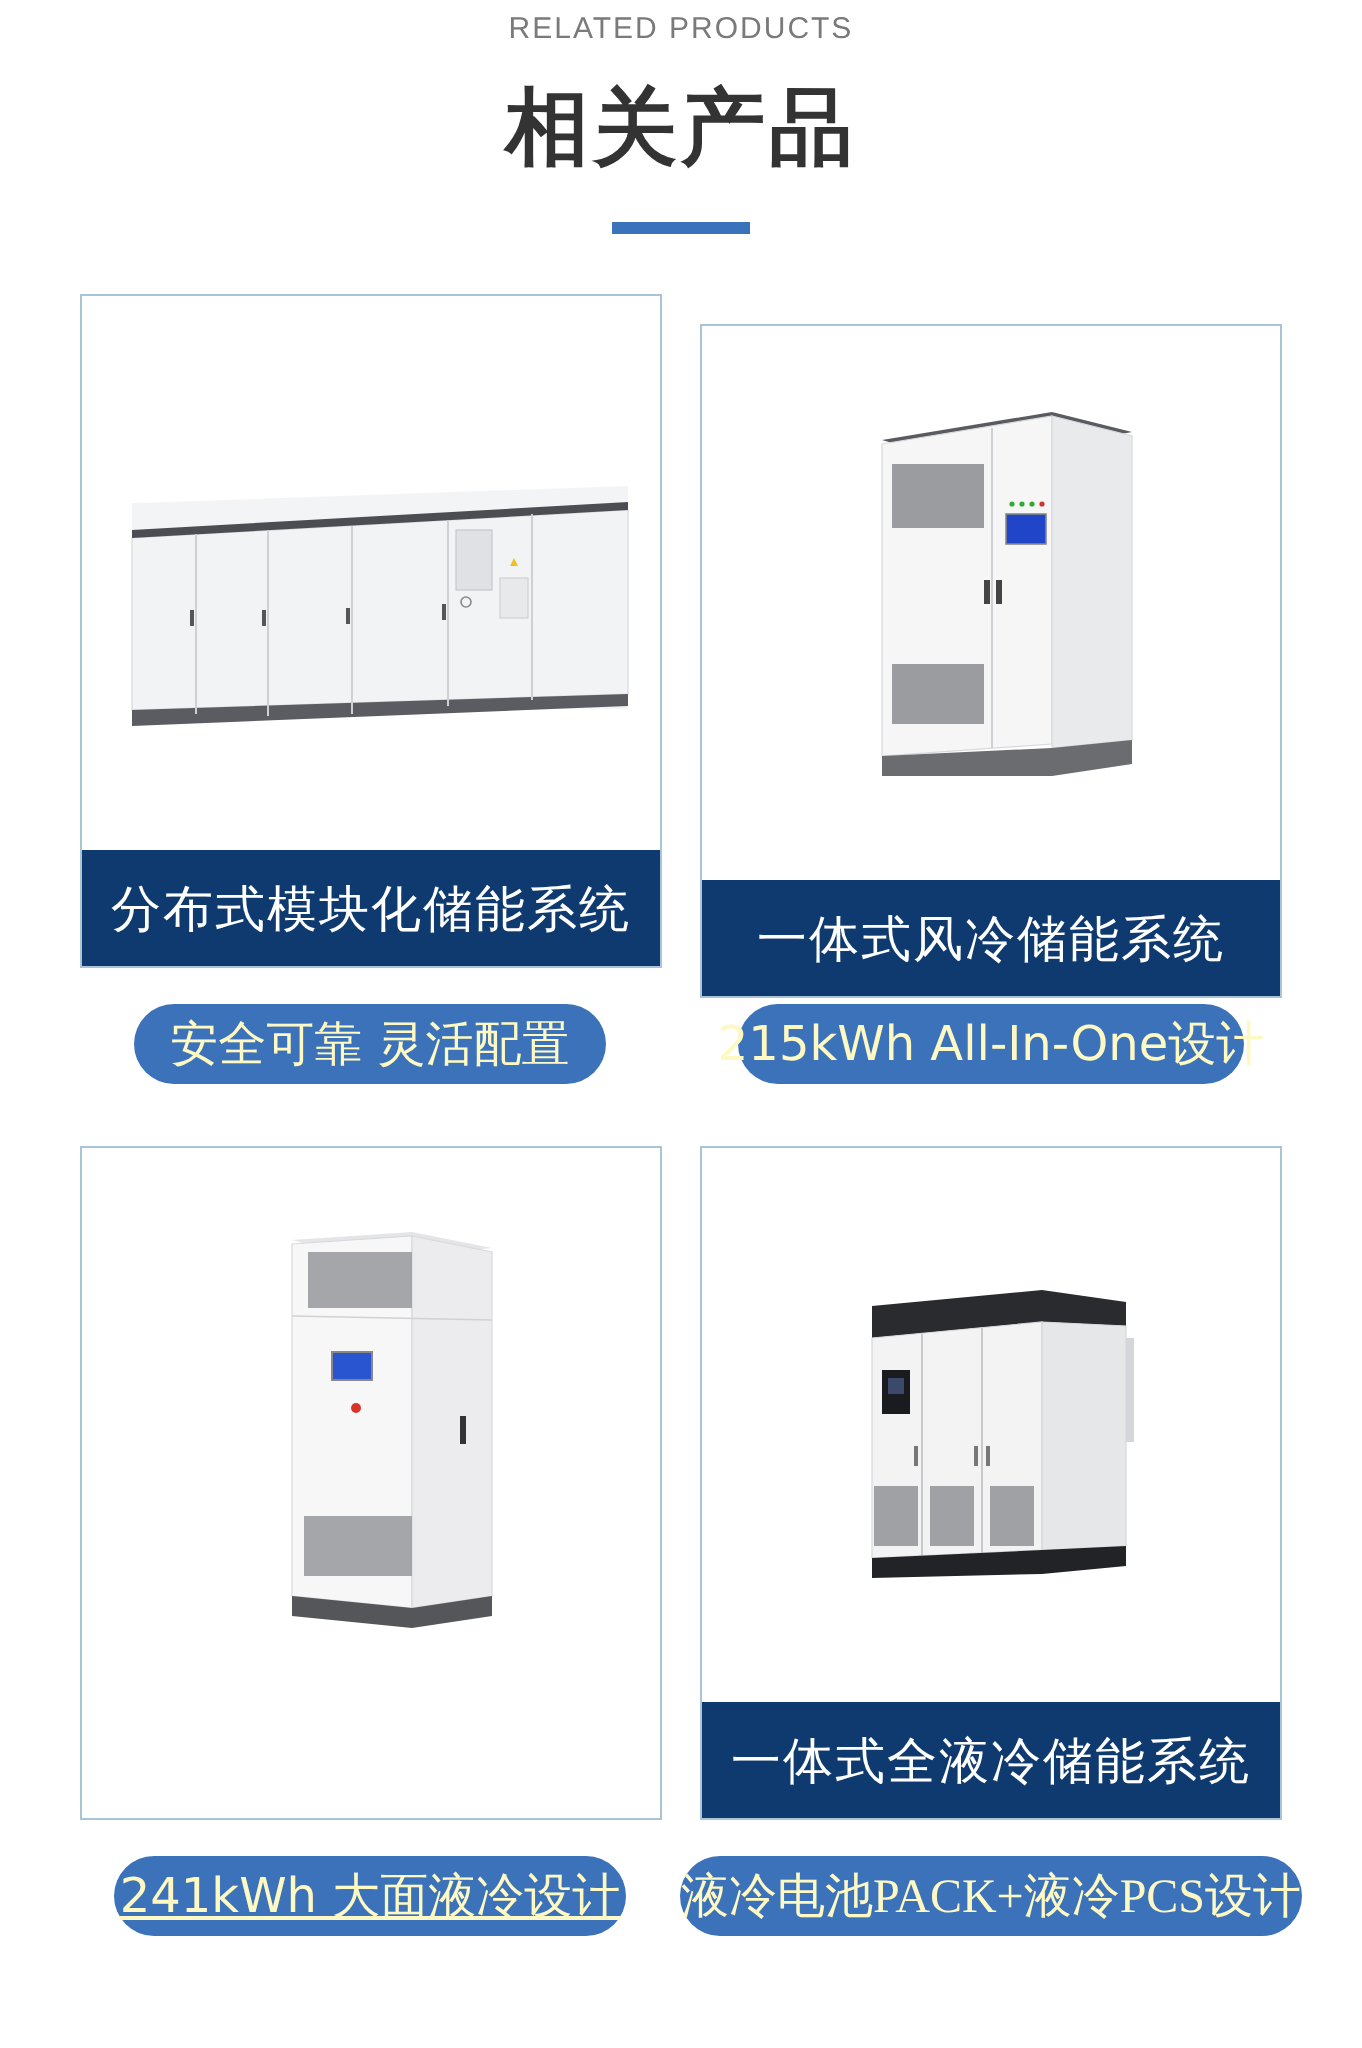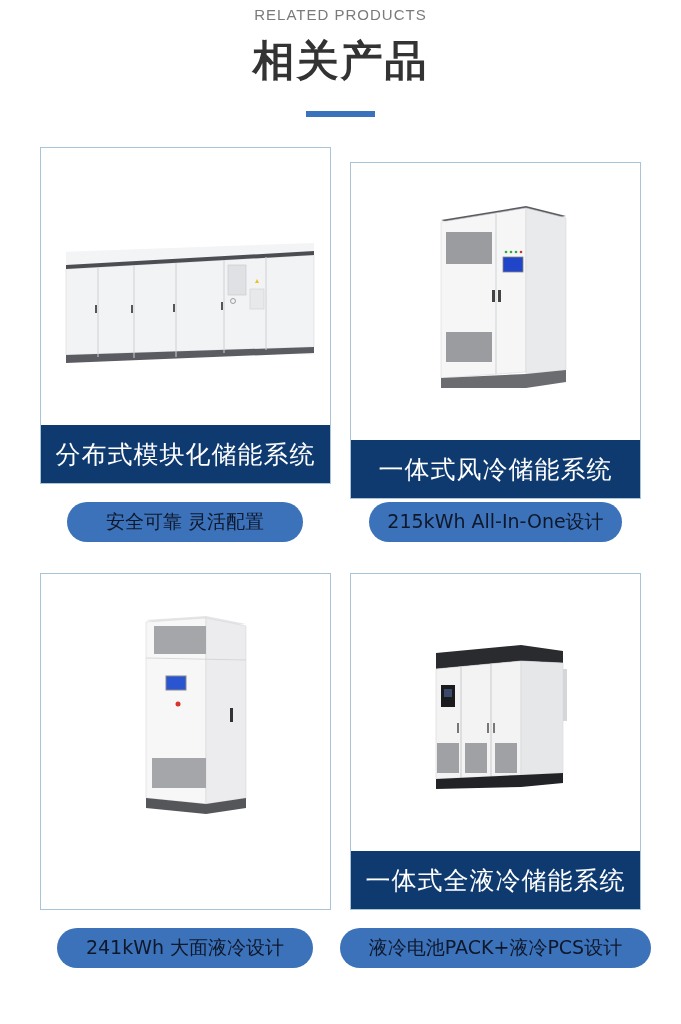--- a/index.html
+++ b/index.html
@@ -10,21 +10,21 @@
     .page { position: relative; width: 566px; height: 1024px; }
 
     .eyebrow {
       position: absolute; left: 0; width: 681px; top: 6px;
       text-align: center; font-size: 15px; letter-spacing: 1px;
       color: #7a7a7a; font-family: "Liberation Sans", sans-serif;
     }
     .title {
       position: absolute; left: 0; width: 681px; top: 38px;
       text-align: center; font-size: 42px; font-weight: bold;
-      color: #333333; letter-spacing: 2px; line-height: 52px; font-family: Liberation Mono, monospace;
+      color: #333333; letter-spacing: 2px; line-height: 52px;
     }
     .title-bar {
       position: absolute; left: 306px; top: 111px; width: 69px; height: 6px;
       background: #3a72bb;
     }
 
     .card {
       position: absolute; width: 291px; height: 337px;
       border: 1px solid #a9c4d6; background: #ffffff; overflow: hidden; font-family: Liberation Mono, monospace;
     }
@@ -34,23 +34,23 @@
     }
     .card .band {
       position: absolute; left: 0; right: 0; bottom: 0; height: 58px;
       background: #0e3a70; color: #ffffff;
       display: flex; align-items: center; justify-content: center;
       font-size: 25px; letter-spacing: 1px; white-space: nowrap;
     }
 
     .pill {
       position: absolute; height: 40px; border-radius: 20px;
-      background: #3b72ba; color: #0f172a;
+      background: #3b72ba; color: #fef9c3;
       display: flex; align-items: center; justify-content: center;
-      font-size: 19px; white-space: nowrap;
+      font-size: 24px; white-space: nowrap;
     }
 
     svg { display: block; }
   </style>
 </head>
 <body>
 
 <div class="page">
 
   <div class="eyebrow">RELATED PRODUCTS</div>
@@ -172,16 +172,16 @@
         <rect x="152" y="46" width="4" height="52" fill="#d5d6d9"></rect>
 
         <polygon points="25,156 110,152 152,150 152,160 110,164 25,166" fill="#222326"></polygon>
       </svg>
     </div>
     <div class="band">一体式全液冷储能系统</div>
   </div>
 
   <div class="pill" style="left:67px; top:502px; width:236px;">安全可靠 灵活配置</div>
   <div class="pill" style="left:369px; top:502px; width:253px;text-align:right;">215kWh All-In-One设计</div>
-  <div class="pill" style="left:57px; top:928px; width:256px;">241kWh 大面液冷设计</div>
-  <div class="pill" style="left:340px; top:928px; width:311px;">液冷电池PACK+液冷PCS设计</div>
+  <div class="pill" style="left:57px; top:928px; width:256px;text-decoration:underline;">241kWh 大面液冷设计</div>
+  <div class="pill" style="left:340px; top:928px; width:311px;font-family:Liberation Serif, serif;">液冷电池PACK+液冷PCS设计</div>
 
 </div>
 
 </body></html>

